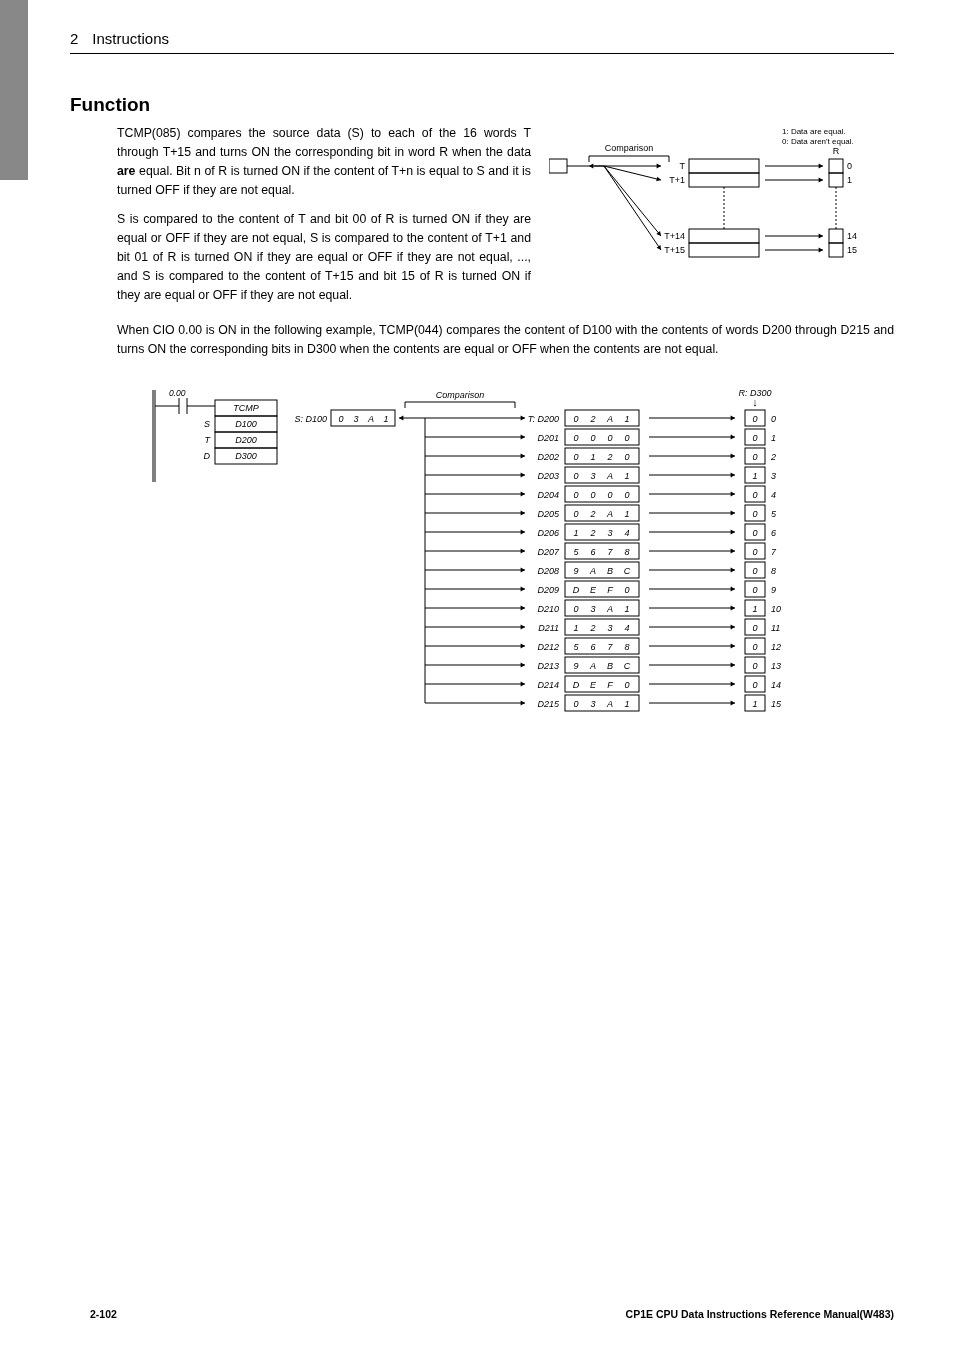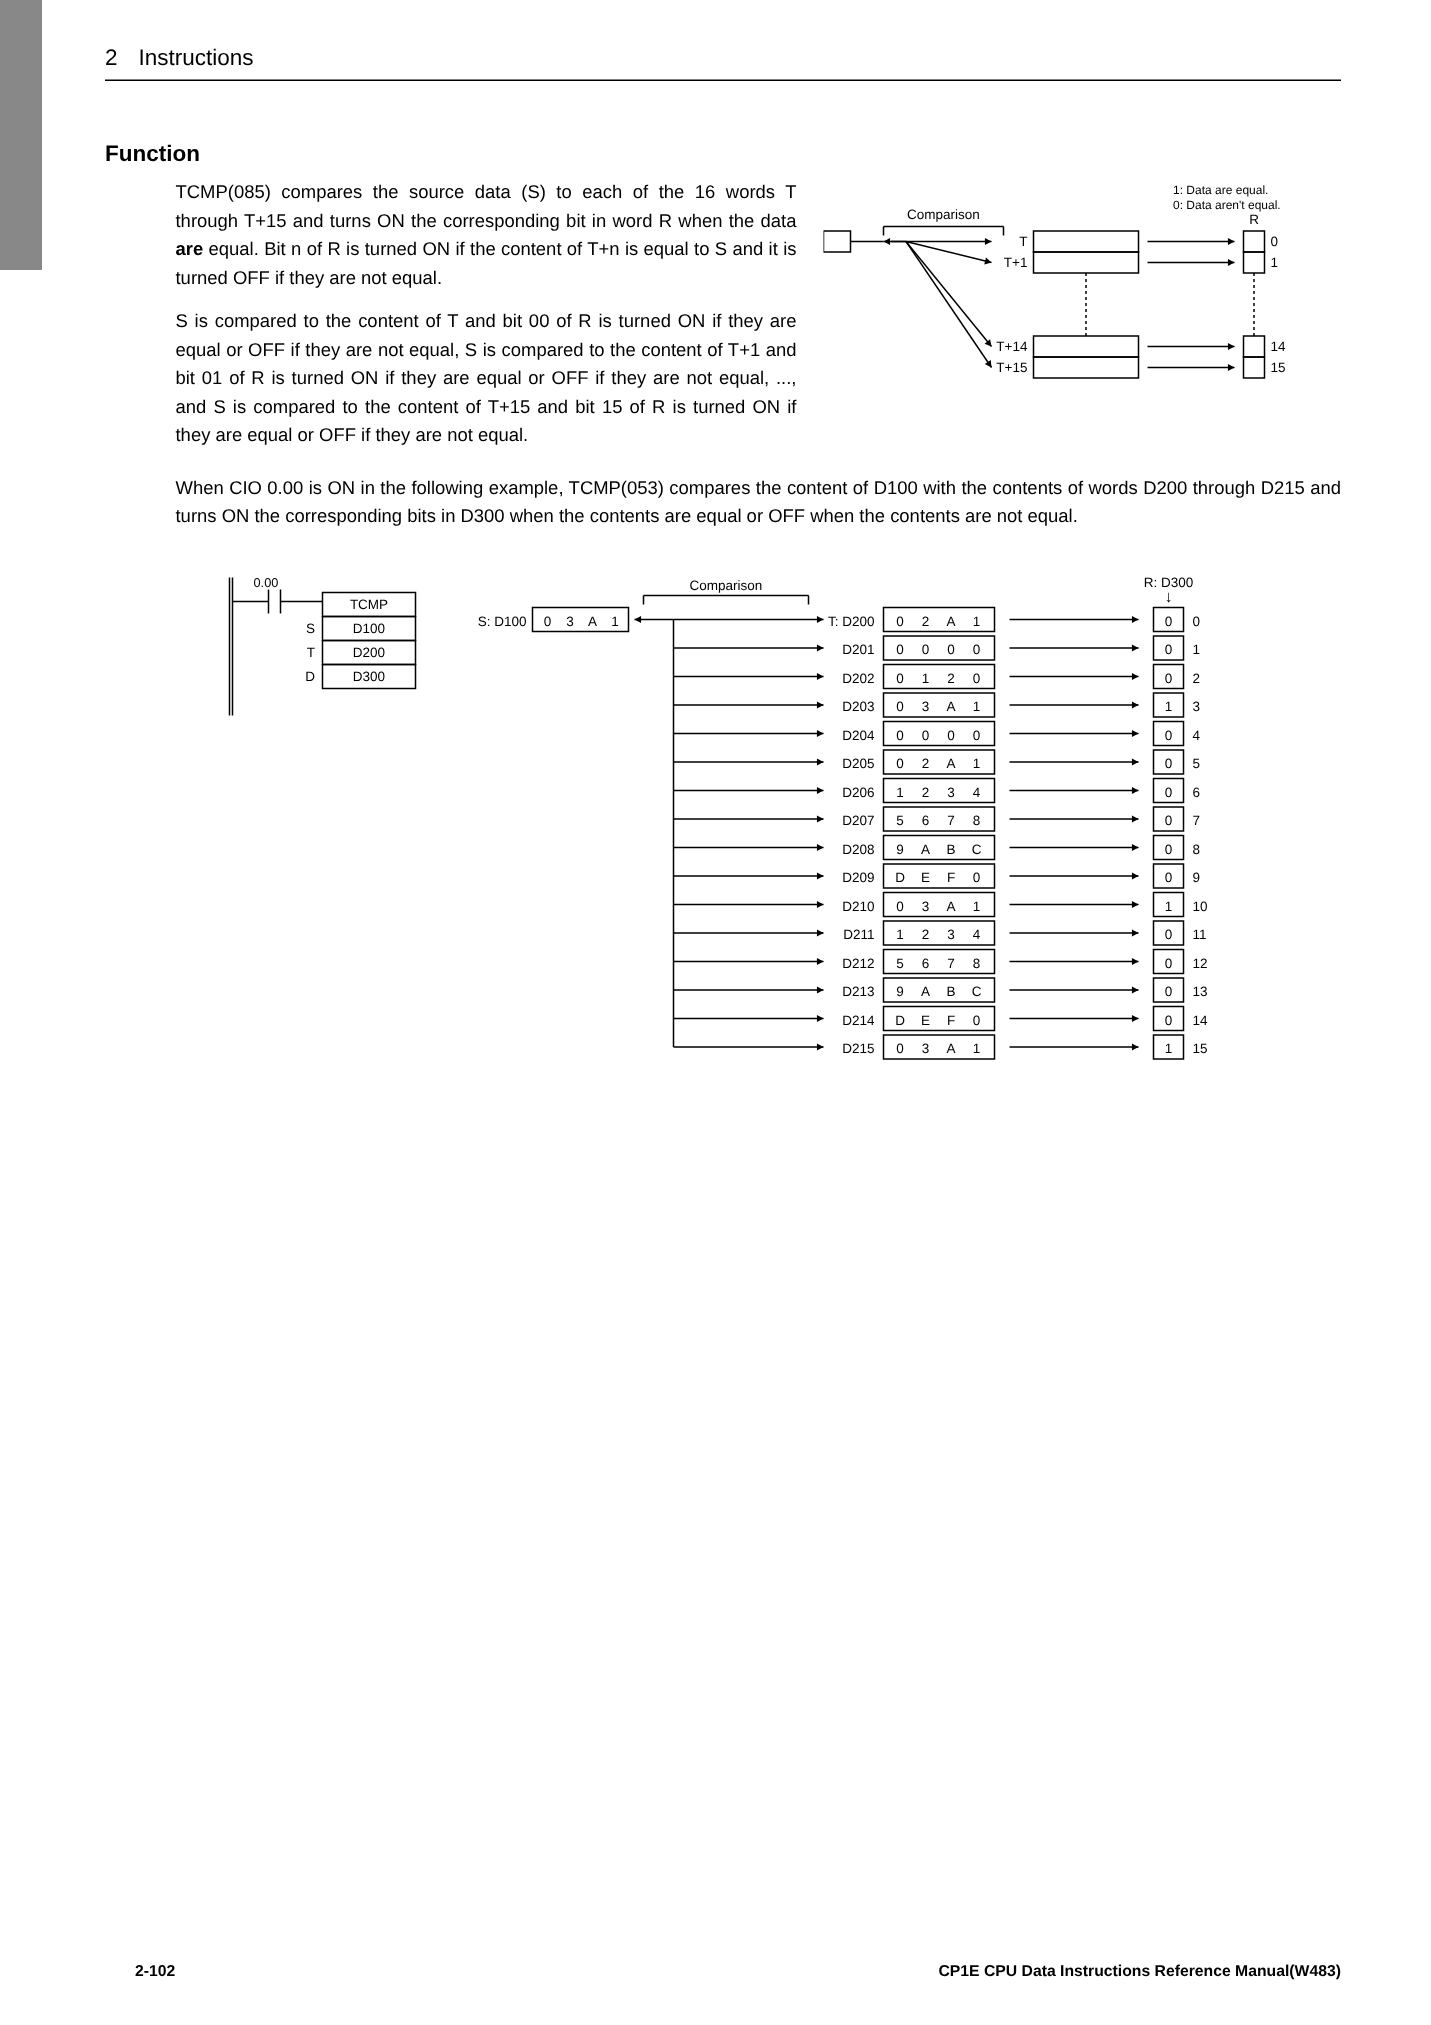--- a/index.html
+++ b/index.html
@@ -2,32 +2,32 @@
 <html><head>
 <meta charset="utf-8">
 <style>
   * { box-sizing: border-box; margin: 0; padding: 0; }
   body { font-family: Arial, Helvetica, sans-serif; background: #fff; width: 954px; color: #000; }
   .page { padding: 30px 60px 30px 90px; position: relative; min-height: 1350px; }
   .tab { position: absolute; left: 0; top: 0; width: 28px; height: 180px; background: #888; }
   .hdr { display: flex; align-items: baseline; font-size: 15px; margin-bottom: 6px; margin-left: -20px; }
   .hdr .num { margin-right: 14px; }
   .hr { border: 0; border-top: 1px solid #000; margin-bottom: 40px; margin-left: -20px; }
-  .h2 { font-size: 15px; font-weight: bold; margin-bottom: 8px; margin-left: -20px; }
+  .h2 { font-size: 19px; font-weight: bold; margin-bottom: 8px; margin-left: -20px; }
   .body { font-size: 12.3px; line-height: 1.55; margin-left: 27px; }
   .twocol { display: flex; gap: 18px; margin-bottom: 6px; }
   .twocol .txt { flex: 1; }
   .twocol .txt p { margin-bottom: 10px; text-align: justify; }
   .samplep { margin-bottom: 22px; text-align: justify; }
 
   
   .dia1 { width: 345px; flex-shrink: 0; }
   svg { display: block; }
 
-  .sampleRow { display: flex; align-items: flex-start; gap: 24px; margin-left: 55px; }
+  .sampleRow { display: flex; align-items: flex-start; margin-left: 55px; font-style: italic; }
   .dia2 { flex-shrink: 0; }
   .dia3 { flex: 1; }
 
   .footer { position: absolute; bottom: 30px; left: 90px; right: 60px; display: flex; justify-content: space-between; font-size: 10.5px; align-items: center; }
   .footer .pg { font-weight: bold; }
   .bld { font-weight: bold; }
 </style>
 </head>
 <body>
 
@@ -98,21 +98,21 @@
             <line x1="216" y1="112" x2="274" y2="112" stroke="#000" stroke-width="1"></line>
             <path d="M274 112 L269.61208719054815 114.39712769302102 L269.61208719054815 109.60287230697898 Z" fill="#000"></path>
             <line x1="216" y1="126" x2="274" y2="126" stroke="#000" stroke-width="1"></line>
             <path d="M274 126 L269.61208719054815 128.39712769302102 L269.61208719054815 123.60287230697898 Z" fill="#000"></path>
           </svg>
       </div>
     </div>
   </div>
 
   <div class="body">
-    <p class="samplep">When CIO 0.00 is ON in the following example, TCMP(053) compares the content of D100 with the contents of words D200 through D215 and turns ON the corresponding bits in D300 when the contents are equal or OFF when the contents are not equal.</p>
+    <p class="samplep">When CIO 0.00 is ON in the following example, TCMP(044) compares the content of D100 with the contents of words D200 through D215 and turns ON the corresponding bits in D300 when the contents are equal or OFF when the contents are not equal.</p>
   </div>
 
   <div class="sampleRow">
     <div class="dia2">
       <svg id="svg2" width="140" height="110">
           <line x1="8" y1="8" x2="8" y2="100" stroke="#000" stroke-width="1"></line>
           <line x1="10" y1="8" x2="10" y2="100" stroke="#000" stroke-width="1"></line>
           <line x1="10" y1="24" x2="34" y2="24" stroke="#000" stroke-width="1"></line>
           <line x1="34" y1="16" x2="34" y2="32" stroke="#000" stroke-width="1"></line>
           <line x1="42" y1="16" x2="42" y2="32" stroke="#000" stroke-width="1"></line>

